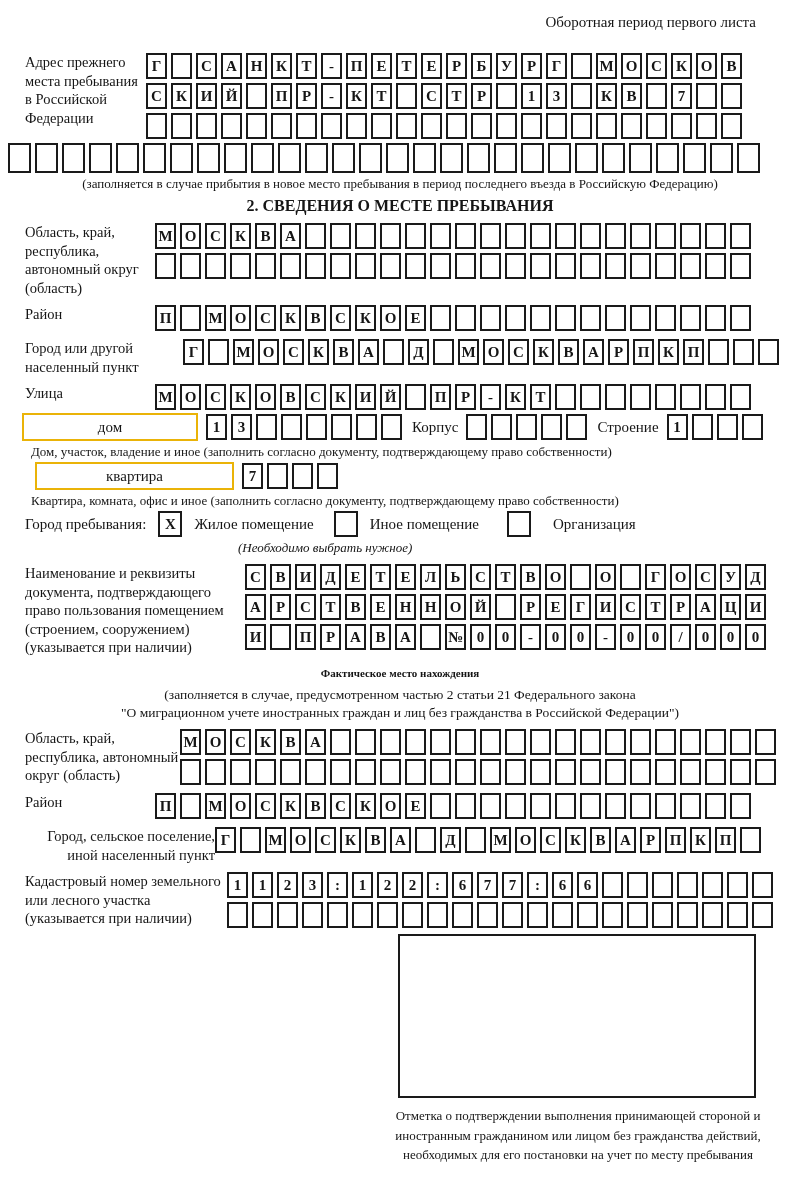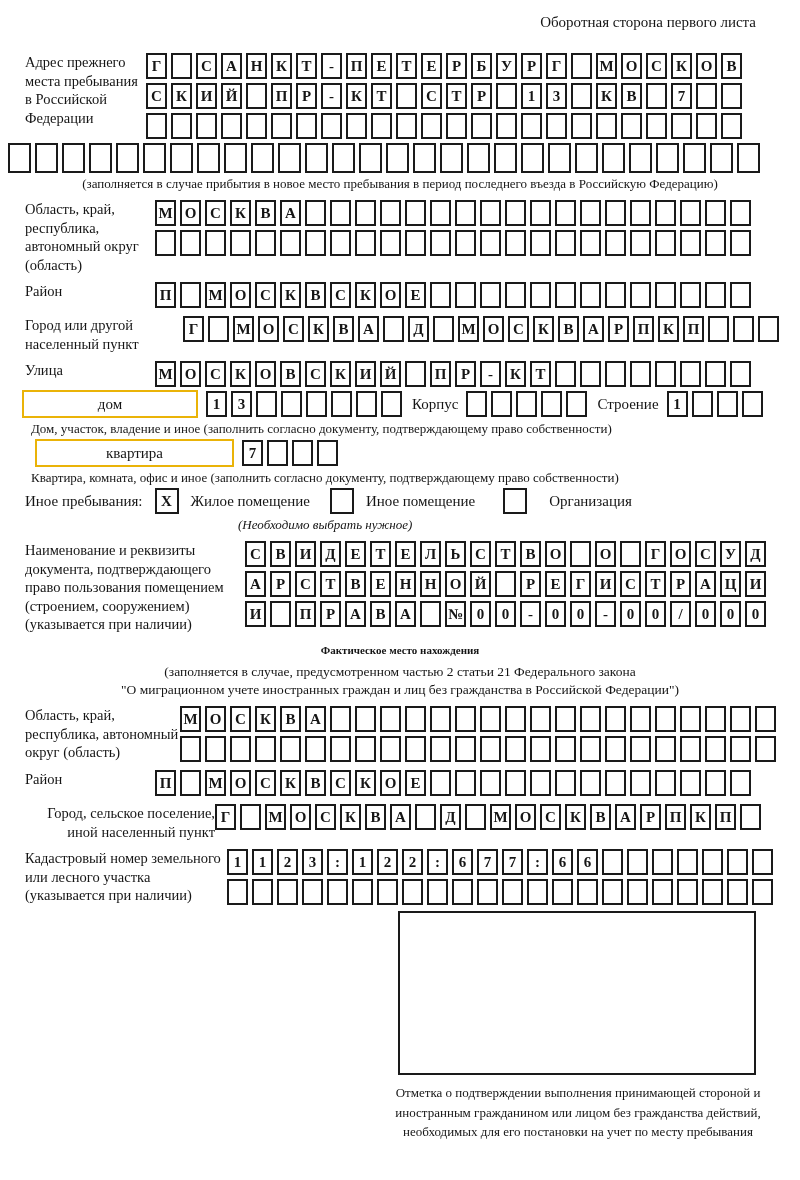--- a/index.html
+++ b/index.html
@@ -39,21 +39,21 @@
   .fact-title{ font-weight:bold; font-size:11px; text-align:center; margin:10px 0 8px;}
   .fact-cap{ font-size:13.5px; text-align:center; margin:0 30px 2px;}
   .stamp-box{ margin:6px 0 0 398px; width:358px; height:164px; border:2px solid #1a1a1a; box-sizing:border-box;}
   .stamp-cap{ margin:8px 16px 0 392px; width:372px; text-align:center; font-size:13px; line-height:1.5;}
 </style>
 </head>
 <body>
 
 <div class="page">
 
-  <div class="head-note">Оборотная сторона первого листа</div>
+  <div class="head-note">Оборотная период первого листа</div>
 
   <div class="frow" style="margin-top:22px;">
     <div class="lbl w170">Адрес прежнего места пребывания в Российской Федерации</div>
     <div class="boxrows">
       <div class="boxrow">
           <span class="cbox">Г</span>
           <span class="cbox"></span>
           <span class="cbox">С</span>
           <span class="cbox">А</span>
           <span class="cbox">Н</span>
@@ -156,20 +156,21 @@
       <span class="cbox"></span>
       <span class="cbox"></span>
       <span class="cbox"></span>
       <span class="cbox"></span>
       <span class="cbox"></span>
       <span class="cbox"></span>
       <span class="cbox"></span>
     </div>
   <div class="cap">(заполняется в случае прибытия в новое место пребывания в период последнего въезда в Российскую Федерацию)</div>
 
+  <div class="sec-title">2. СВЕДЕНИЯ О МЕСТЕ ПРЕБЫВАНИЯ</div>
 
   <div class="frow mb">
     <div class="lbl w155">Область, край, республика, автономный округ (область)</div>
     <div class="boxrows">
       <div class="boxrow">
           <span class="cbox">М</span>
           <span class="cbox">О</span>
           <span class="cbox">С</span>
           <span class="cbox">К</span>
           <span class="cbox">В</span>
@@ -347,21 +348,21 @@
     <div class="boxrow">
         <span class="cbox">7</span>
         <span class="cbox"></span>
         <span class="cbox"></span>
         <span class="cbox"></span>
       </div>
   </div>
   <div class="cap" style="text-align:left;padding-left:25px;">Квартира, комната, офис и иное (заполнить согласно документу, подтверждающему право собственности)</div>
 
   <div class="stay">
-    <span>Иное пребывания:</span>
+    <span>Город пребывания:</span>
     <span class="chk">X</span>
     <span>Жилое помещение</span>
     <span class="chk" style="margin-left:20px;"></span>
     <span>Иное помещение</span>
     <span class="chk" style="margin-left:28px;"></span>
     <span style="margin-left:10px;">Организация</span>
   </div>
   <div class="hint">(Необходимо выбрать нужное)</div>
 
   <div class="frow mb">

